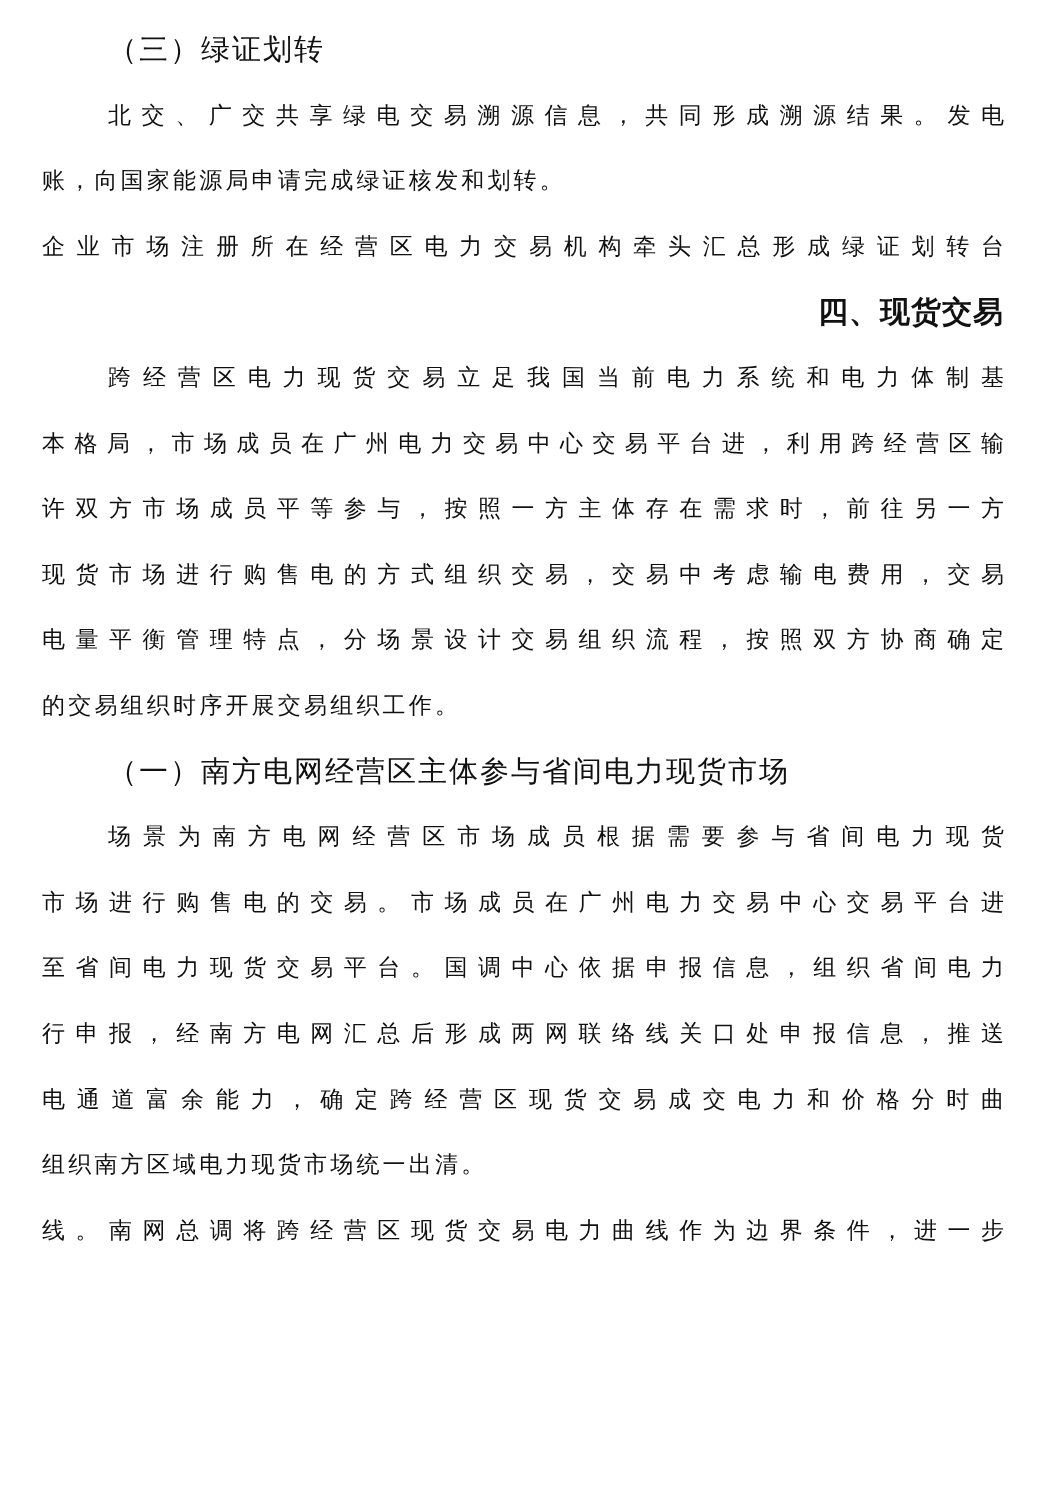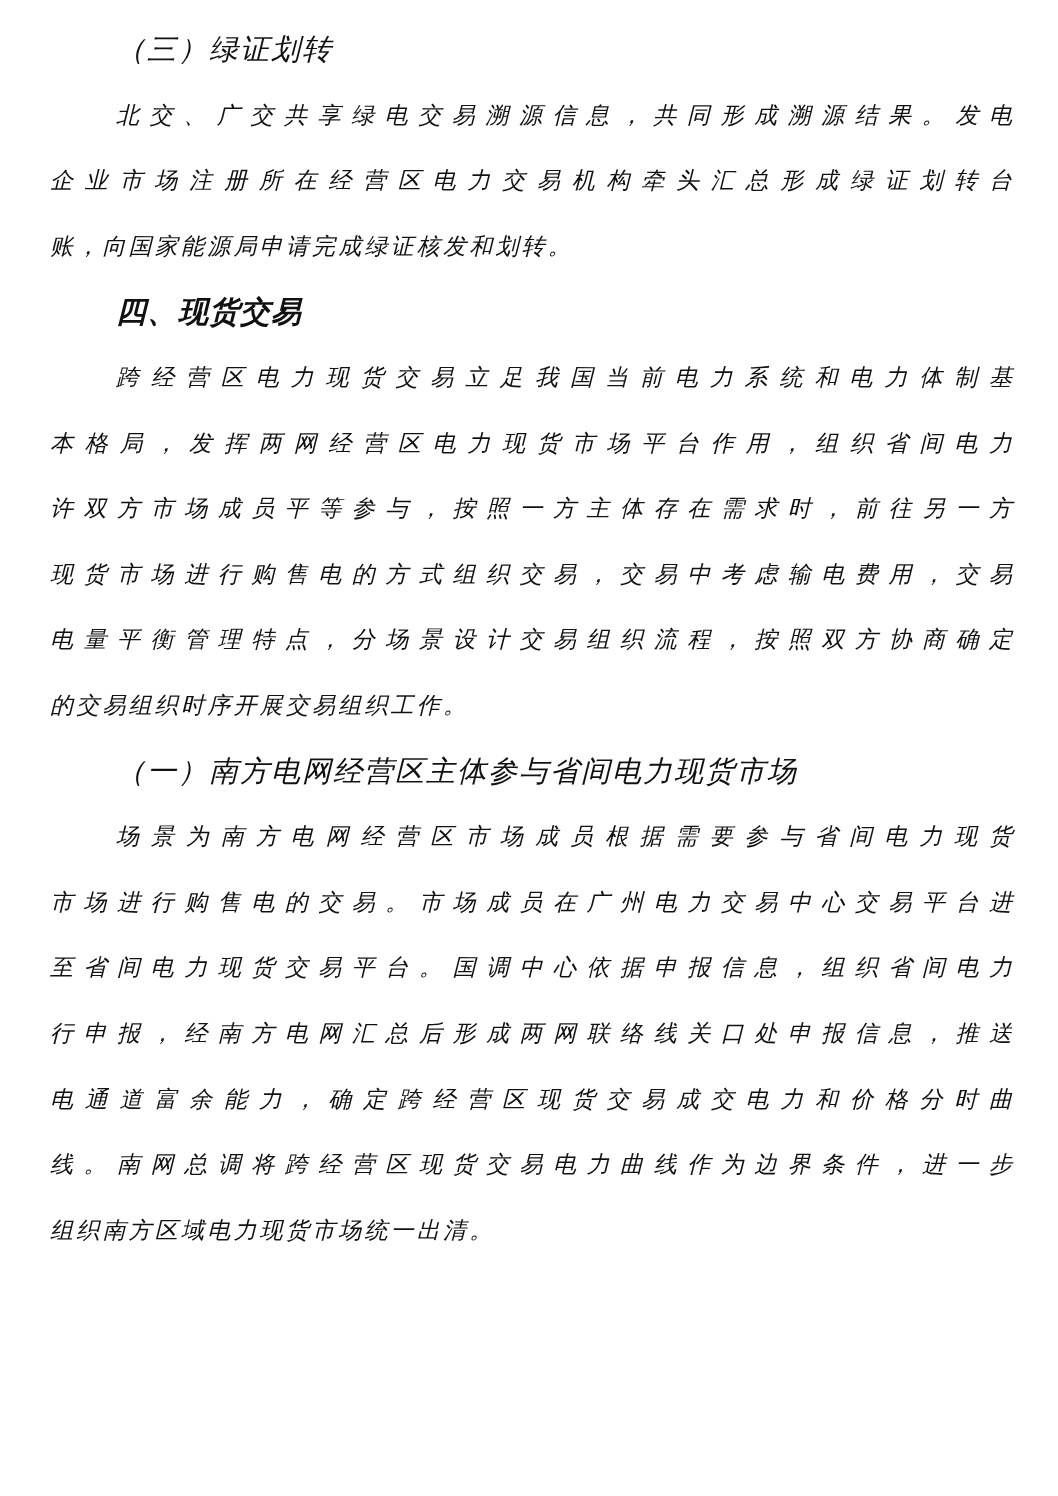--- a/index.html
+++ b/index.html
@@ -1,55 +1,55 @@
 <!DOCTYPE html>
 <html><head>
 <meta charset="utf-8">
 <style>
   html, body { margin: 0; padding: 0; background: #ffffff; }
   body { width: 1058px; height: 1496px; position: relative; overflow: hidden;
          font-family: "DejaVu Serif", "Liberation Serif", serif; color: #111; }
-  .page { position: absolute; left: 50px; top: 17px; width: 962px; font-style: italic; }
+  .page { position: absolute; left: 42px; top: 17px; width: 962px; }
   .line { height: 65.6px; line-height: 65.6px; font-size: 23px; white-space: nowrap;
           letter-spacing: 3.2px; }
   .indent { padding-left: 66px; }
   .justify { text-align: justify; text-align-last: justify; letter-spacing: 0; }
   .h-sub { font-size: 29px; letter-spacing: 2px; }
-  .h-main { font-family: "DejaVu Sans", "Liberation Sans", sans-serif; font-weight: bold; font-size: 30px; letter-spacing: 1px; }
+  .h-main { font-family: "DejaVu Sans", "Liberation Sans", sans-serif; font-weight: bold; font-size: 30px; letter-spacing: 1px; text-align: right; }
   .para { display: block; }
 </style>
 </head>
 <body>
 
 <div class="page">
 
   <div class="line indent h-sub">（三）绿证划转</div>
 
   <div class="para">
     <div class="line indent justify">北交、广交共享绿电交易溯源信息，共同形成溯源结果。发电</div>
+    <div class="line">账，向国家能源局申请完成绿证核发和划转。</div>
     <div class="line justify">企业市场注册所在经营区电力交易机构牵头汇总形成绿证划转台</div>
-    <div class="line">账，向国家能源局申请完成绿证核发和划转。</div>
   </div>
 
   <div class="line indent h-main">四、现货交易</div>
 
   <div class="para">
     <div class="line indent justify">跨经营区电力现货交易立足我国当前电力系统和电力体制基</div>
-    <div class="line justify">本格局，发挥两网经营区电力现货市场平台作用，组织省间电力</div>
+    <div class="line justify">本格局，市场成员在广州电力交易中心交易平台进，利用跨经营区输</div>
     <div class="line justify">许双方市场成员平等参与，按照一方主体存在需求时，前往另一方</div>
     <div class="line justify">现货市场进行购售电的方式组织交易，交易中考虑输电费用，交易</div>
     <div class="line justify">电量平衡管理特点，分场景设计交易组织流程，按照双方协商确定</div>
     <div class="line">的交易组织时序开展交易组织工作。</div>
   </div>
 
   <div class="line indent h-sub">（一）南方电网经营区主体参与省间电力现货市场</div>
 
   <div class="para">
     <div class="line indent justify">场景为南方电网经营区市场成员根据需要参与省间电力现货</div>
     <div class="line justify">市场进行购售电的交易。市场成员在广州电力交易中心交易平台进</div>
     <div class="line justify">至省间电力现货交易平台。国调中心依据申报信息，组织省间电力</div>
     <div class="line justify">行申报，经南方电网汇总后形成两网联络线关口处申报信息，推送</div>
     <div class="line justify">电通道富余能力，确定跨经营区现货交易成交电力和价格分时曲</div>
+    <div class="line">组织南方区域电力现货市场统一出清。</div>
     <div class="line justify">线。南网总调将跨经营区现货交易电力曲线作为边界条件，进一步</div>
-    <div class="line">组织南方区域电力现货市场统一出清。</div>
   </div>
 
 </div>
 
 </body></html>

